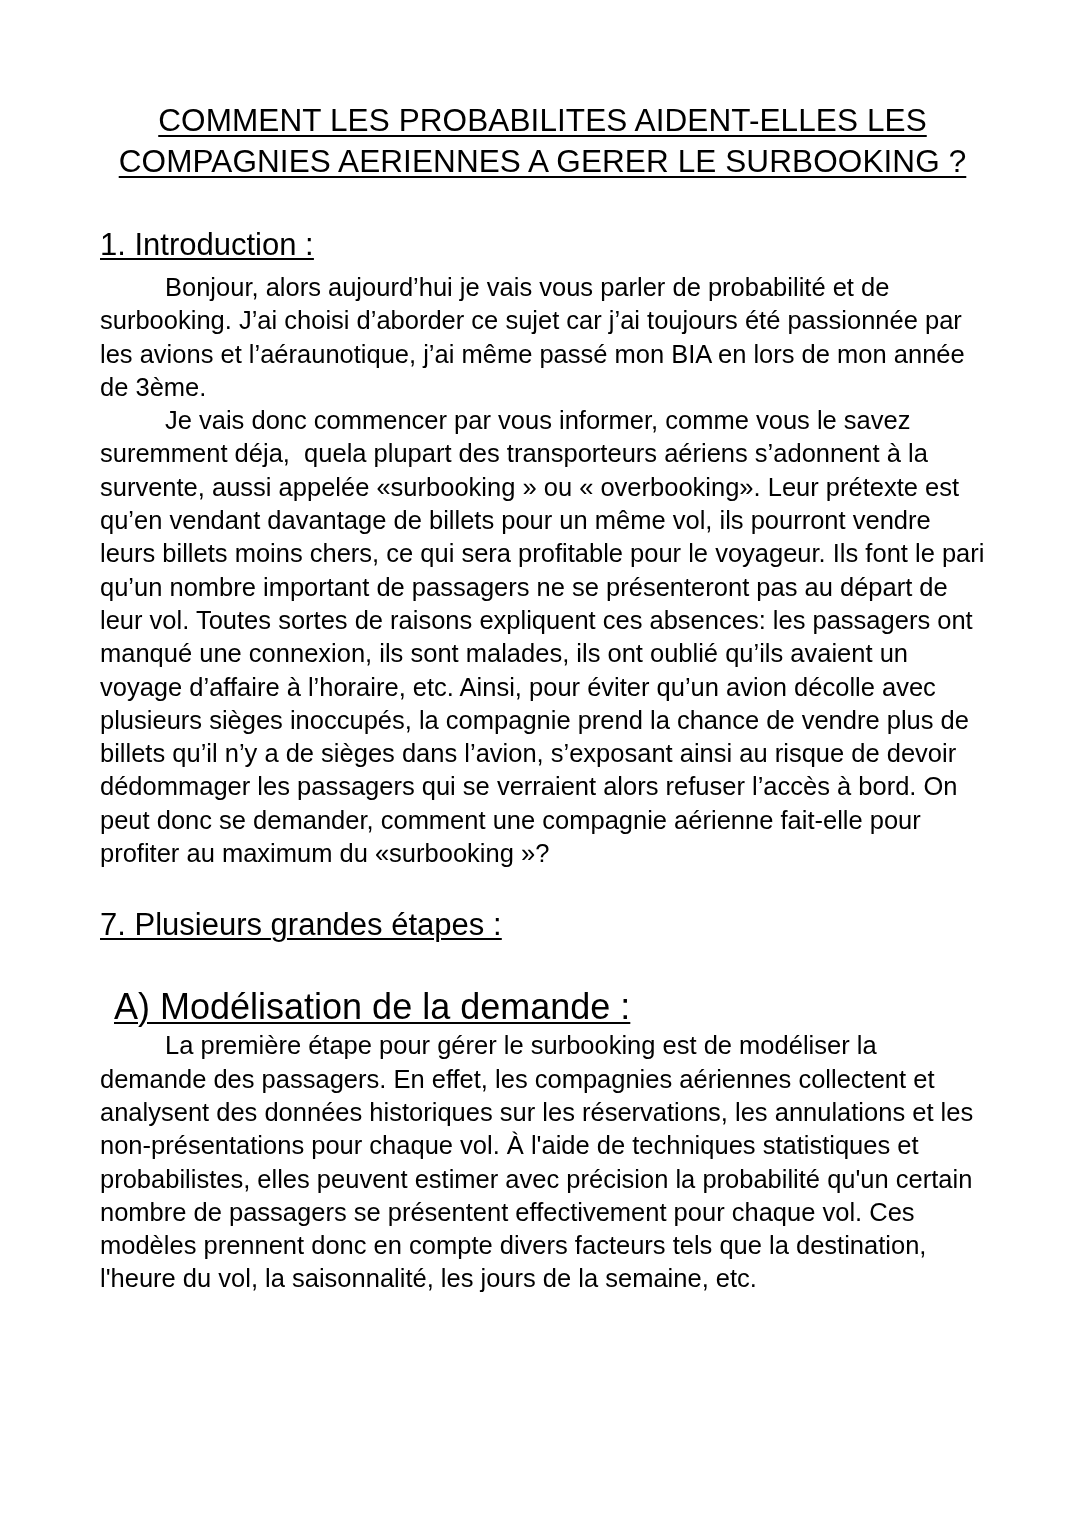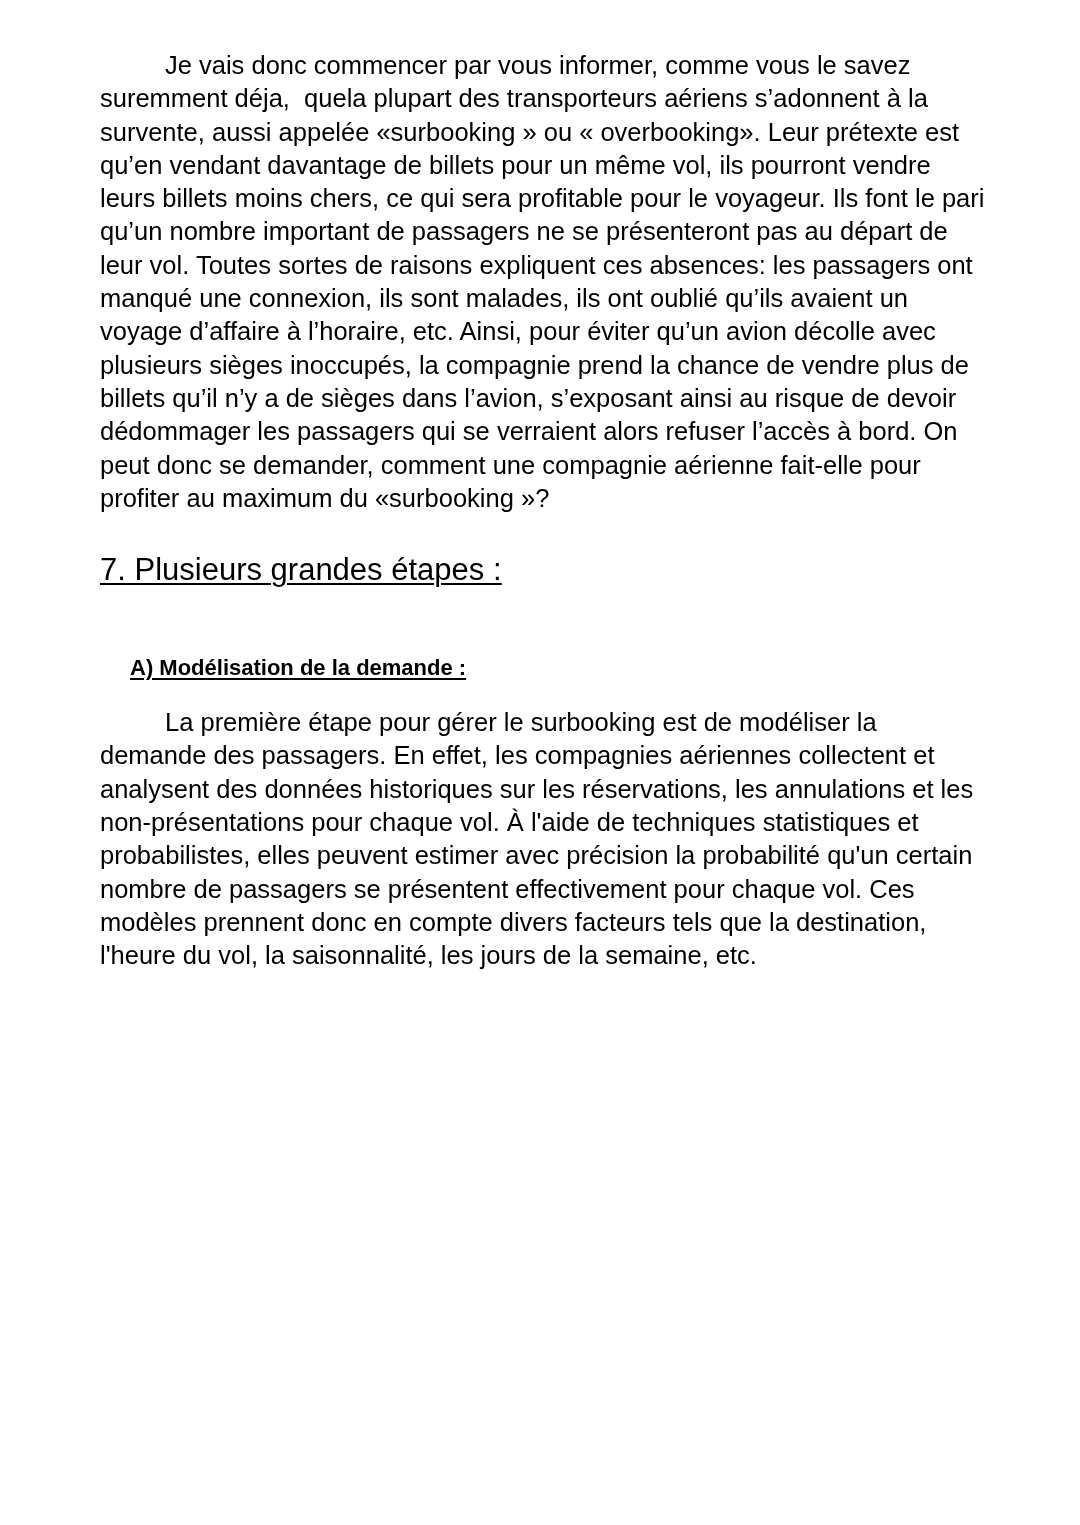--- a/index.html
+++ b/index.html
@@ -57,24 +57,24 @@
     display: block;
   }
 
   .h-section-inline {
     text-decoration: underline;
     text-underline-offset: 3px;
     text-decoration-thickness: 2px;
   }
 
   .h-sub {
-    margin: 16px;
-    font-size: 22px;
+    margin: 0;
+    font-size: 36px;
     line-height: 36px;
-    font-weight: bold;
+    font-weight: normal;
     padding-left: 14px;
   }
 
   .h-sub .h-sub-inline {
     text-decoration: underline;
     text-underline-offset: 3px;
     text-decoration-thickness: 2px;
   }
 
   
@@ -93,26 +93,29 @@
   .sp-before-sec2    { height: 35px; }
   .sp-sec2-to-suba   { height: 44px; }
   .sp-suba-to-para   { height: 4px; }
 </style>
 </head>
 <body>
 
 <div class="page">
   <div class="doc-body">
 
+    <h1 class="doc-title">COMMENT LES PROBABILITES AIDENT-ELLES LES COMPAGNIES AERIENNES A GERER LE SURBOOKING ?</h1>
 
     <div class="sp-title-to-intro"></div>
 
+    <h2 class="h-section"><span class="h-section-inline">1. Introduction :</span></h2>
 
     <div class="sp-intro-head"></div>
 
+    <p class="para">Bonjour, alors aujourd’hui je vais vous parler de probabilité et de surbooking. J’ai choisi d’aborder ce sujet car j’ai toujours été passionnée par les avions et l’aéraunotique, j’ai même passé mon BIA en lors de mon année de 3ème.</p>
 
     <p class="para">Je vais donc commencer par vous informer, comme vous le savez suremment déja,  quela plupart des transporteurs aériens s’adonnent à la survente, aussi appelée «surbooking » ou « overbooking». Leur prétexte est qu’en vendant davantage de billets pour un même vol, ils pourront vendre leurs billets moins chers, ce qui sera profitable pour le voyageur. Ils font le pari qu’un nombre important de passagers ne se présenteront pas au départ de leur vol. Toutes sortes de raisons expliquent ces absences: les passagers ont manqué une connexion, ils sont malades, ils ont oublié qu’ils avaient un voyage d’affaire à l’horaire, etc. Ainsi, pour éviter qu’un avion décolle avec plusieurs sièges inoccupés, la compagnie prend la chance de vendre plus de billets qu’il n’y a de sièges dans l’avion, s’exposant ainsi au risque de devoir dédommager les passagers qui se verraient alors refuser l’accès à bord. On peut donc se demander, comment une compagnie aérienne fait-elle pour profiter au maximum du «surbooking »?</p>
 
     <div class="sp-before-sec2"></div>
 
     <h2 class="h-section"><span class="h-section-inline">7. Plusieurs grandes étapes :</span></h2>
 
     <div class="sp-sec2-to-suba"></div>
 
     <h3 class="h-sub"><span class="h-sub-inline">A) Modélisation de la demande :</span></h3>

